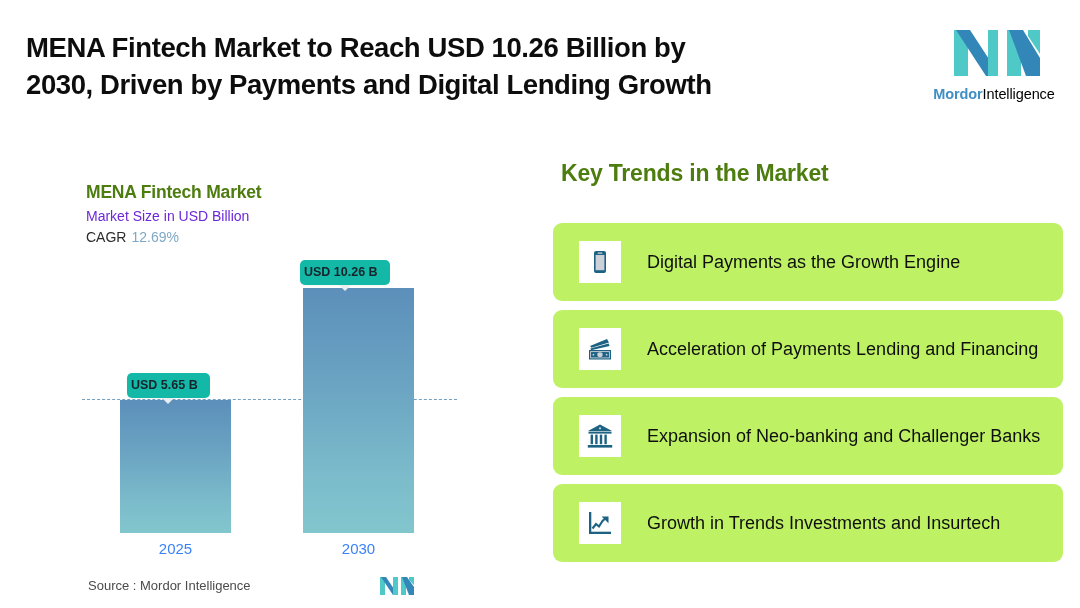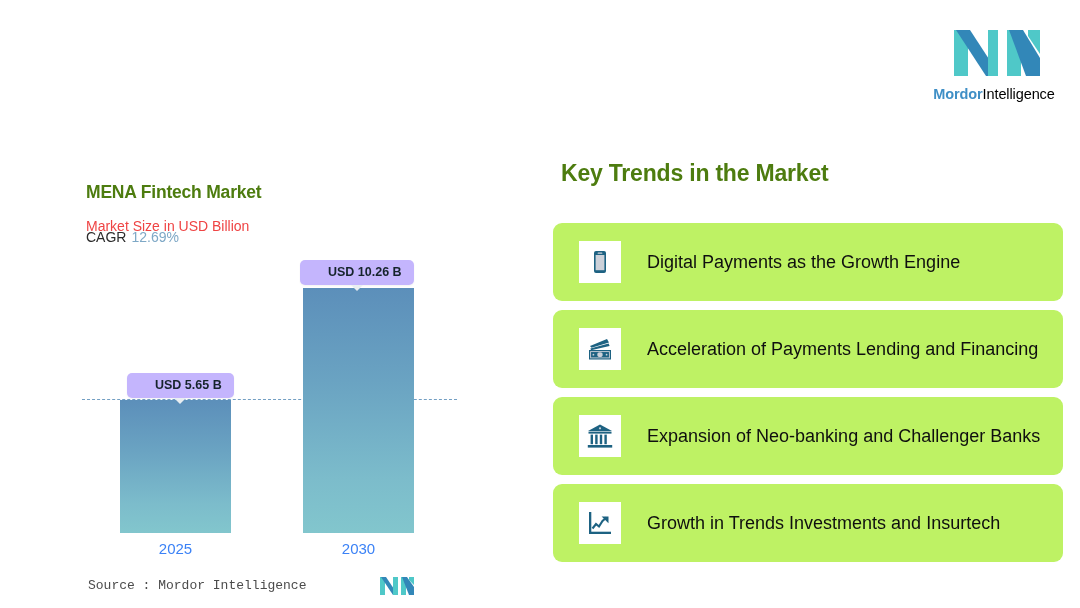--- a/index.html
+++ b/index.html
@@ -79,22 +79,21 @@
     font-size: 17.5px;
     font-weight: bold;
     color: #4d7c0f;
     letter-spacing: -0.2px;
   }
   .chart-subtitle {
     position: absolute;
     left: 86px;
     top: 78px;
     font-size: 14px;
-    color: #ef4444;
-    margin-top: 10px;
+    color: #6d28d9;
   }
   .chart-cagr {
     position: absolute;
     left: 86px;
     top: 99px;
     font-size: 14px;
     color: #2b2b2b;
   }
   .chart-cagr .cagr-value {
     color: #7ea8c6;
@@ -122,23 +121,23 @@
 
   .bar {
     position: absolute;
     background: linear-gradient(180deg, #5c8fba 0%, #6aa3c2 38%, #7cbccb 78%, #82c6cd 100%);
   }
   .bar-2025 { left: 120px; top: 270px; width: 111px; height: 133px; }
   .bar-2030 { left: 303px; top: 158px; width: 111px; height: 245px; }
 
   .tip {
     position: absolute;
-    background: #c4b5fd;
+    background: #14b8a6;
     border-radius: 5px;
-    padding: 5px 12px 6px 28px;
+    padding: 5px 12px 6px 4px;
     font-size: 12.5px;
     font-weight: bold;
     color: #16242c;
     white-space: nowrap;
     box-shadow: 0 1px 2px rgba(0,0,0,0.05);
   }
   .tip:after {
     content: "";
     position: absolute;
     left: 50%;
@@ -162,21 +161,20 @@
   }
   .xlabel-2025 { left: 120px; }
   .xlabel-2030 { left: 303px; text-align: center; }
 
   .source {
     position: absolute;
     left: 88px;
     top: 448px;
     font-size: 13px;
     color: #4b4b4b;
-    font-family: Liberation Mono, monospace;
   }
   .source-mark {
     position: absolute;
     left: 380px;
     top: 446px;
     width: 34px;
     height: 20px;
   }
 
   
@@ -230,20 +228,24 @@
     margin-right: 16px;
     font-size: 18px;
     line-height: 1.38;
     color: #0f0f0f;
   }
 </style>
 </head>
 <body>
 
 <div class="header">
+  <div class="headline">
+    <span class="headline-line">MENA Fintech Market to Reach USD 10.26 Billion by</span>
+    <span class="headline-line">2030, Driven by Payments and Digital Lending Growth</span>
+  </div>
 
   <div class="brand">
     <div class="brand-mark">
       <svg viewBox="0 0 86 58" width="86" height="58" aria-hidden="true">
         <polygon points="0,6 14,6 14,52 0,52" fill="#4fc8c8"></polygon>
         <polygon points="2,6 16,6 46,52 32,52" fill="#3287b8"></polygon>
         <polygon points="34,6 48,6 48,52 34,52" fill="#4fc8c8"></polygon>
         <polygon points="44,6 58,6 58,52 44,52" fill="#ffffff"></polygon>
         <polygon points="53,6 67,6 67,52 53,52" fill="#4fc8c8"></polygon>
         <polygon points="55,6 69,6 86,34 86,52 72,52" fill="#3287b8"></polygon>

